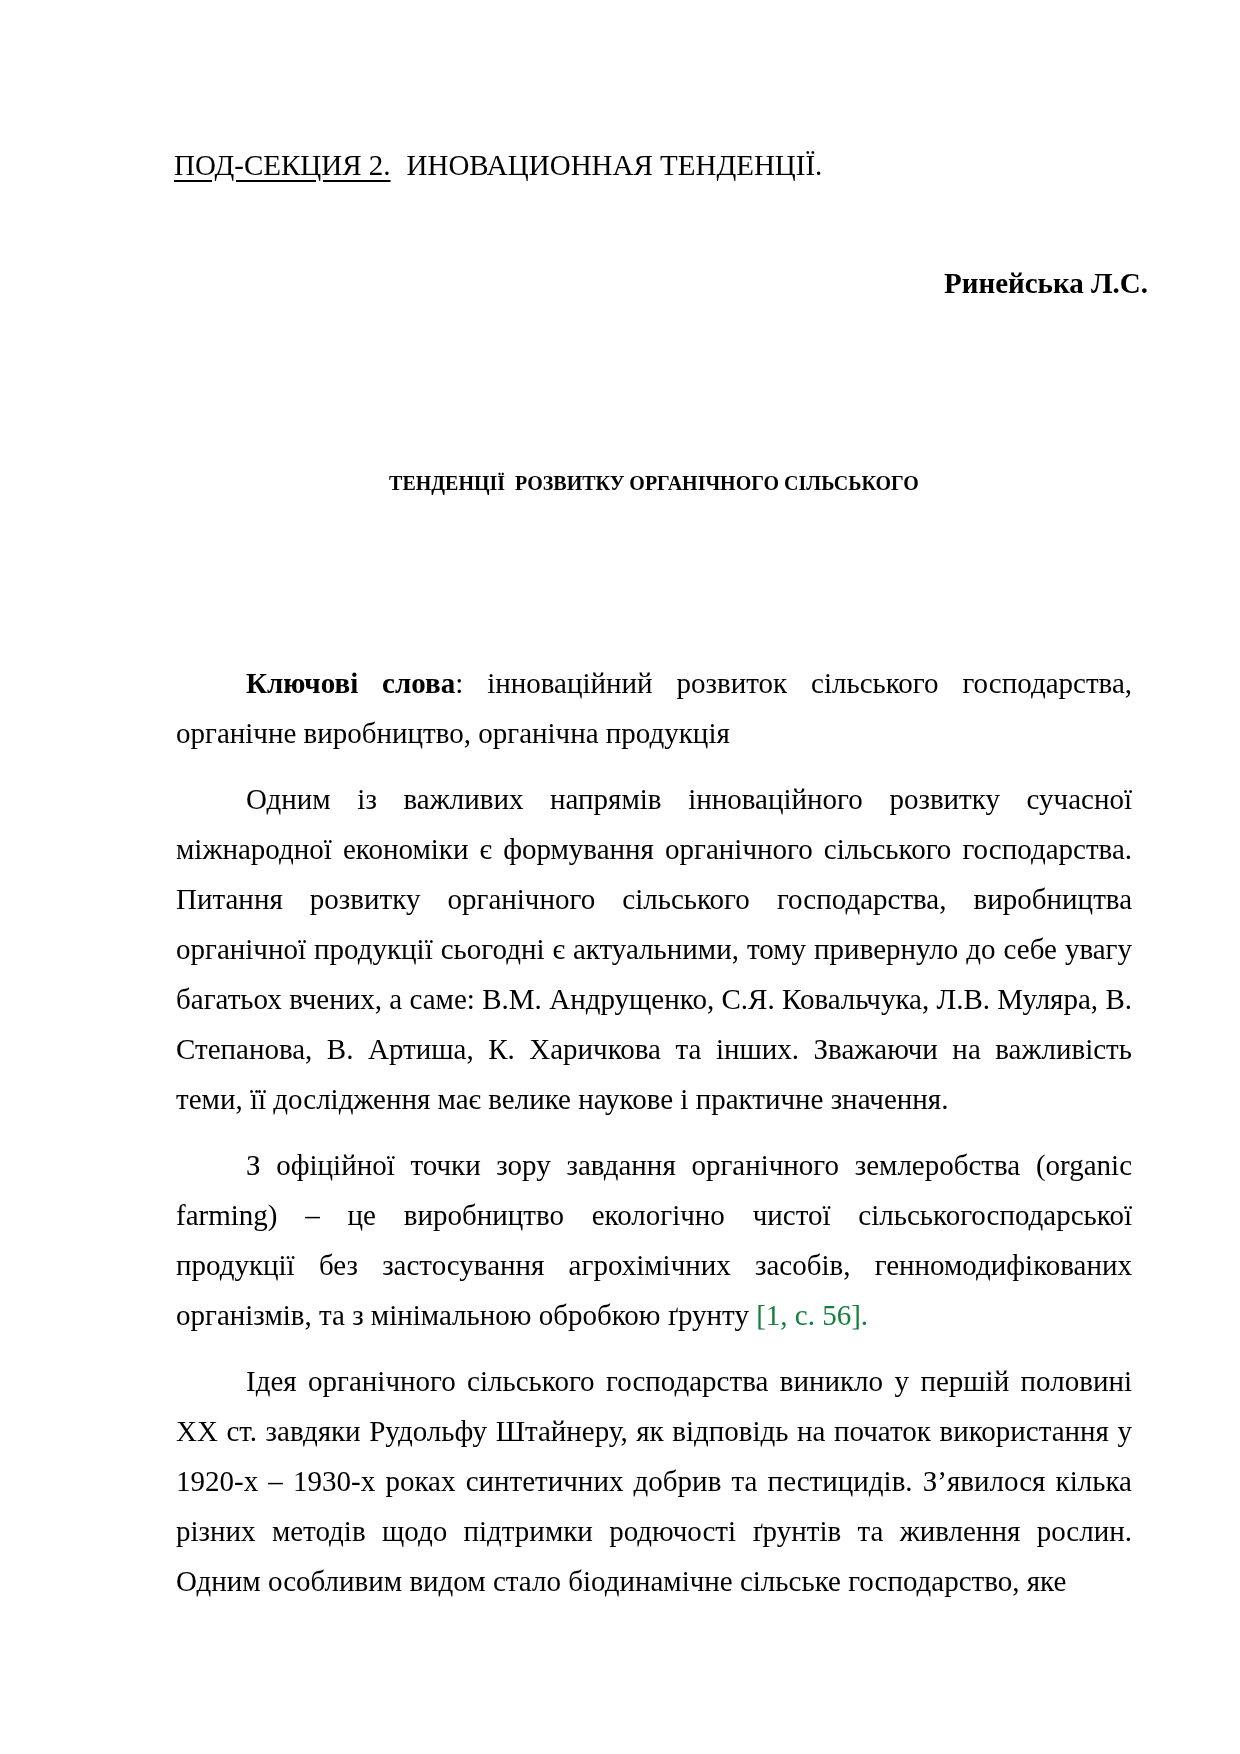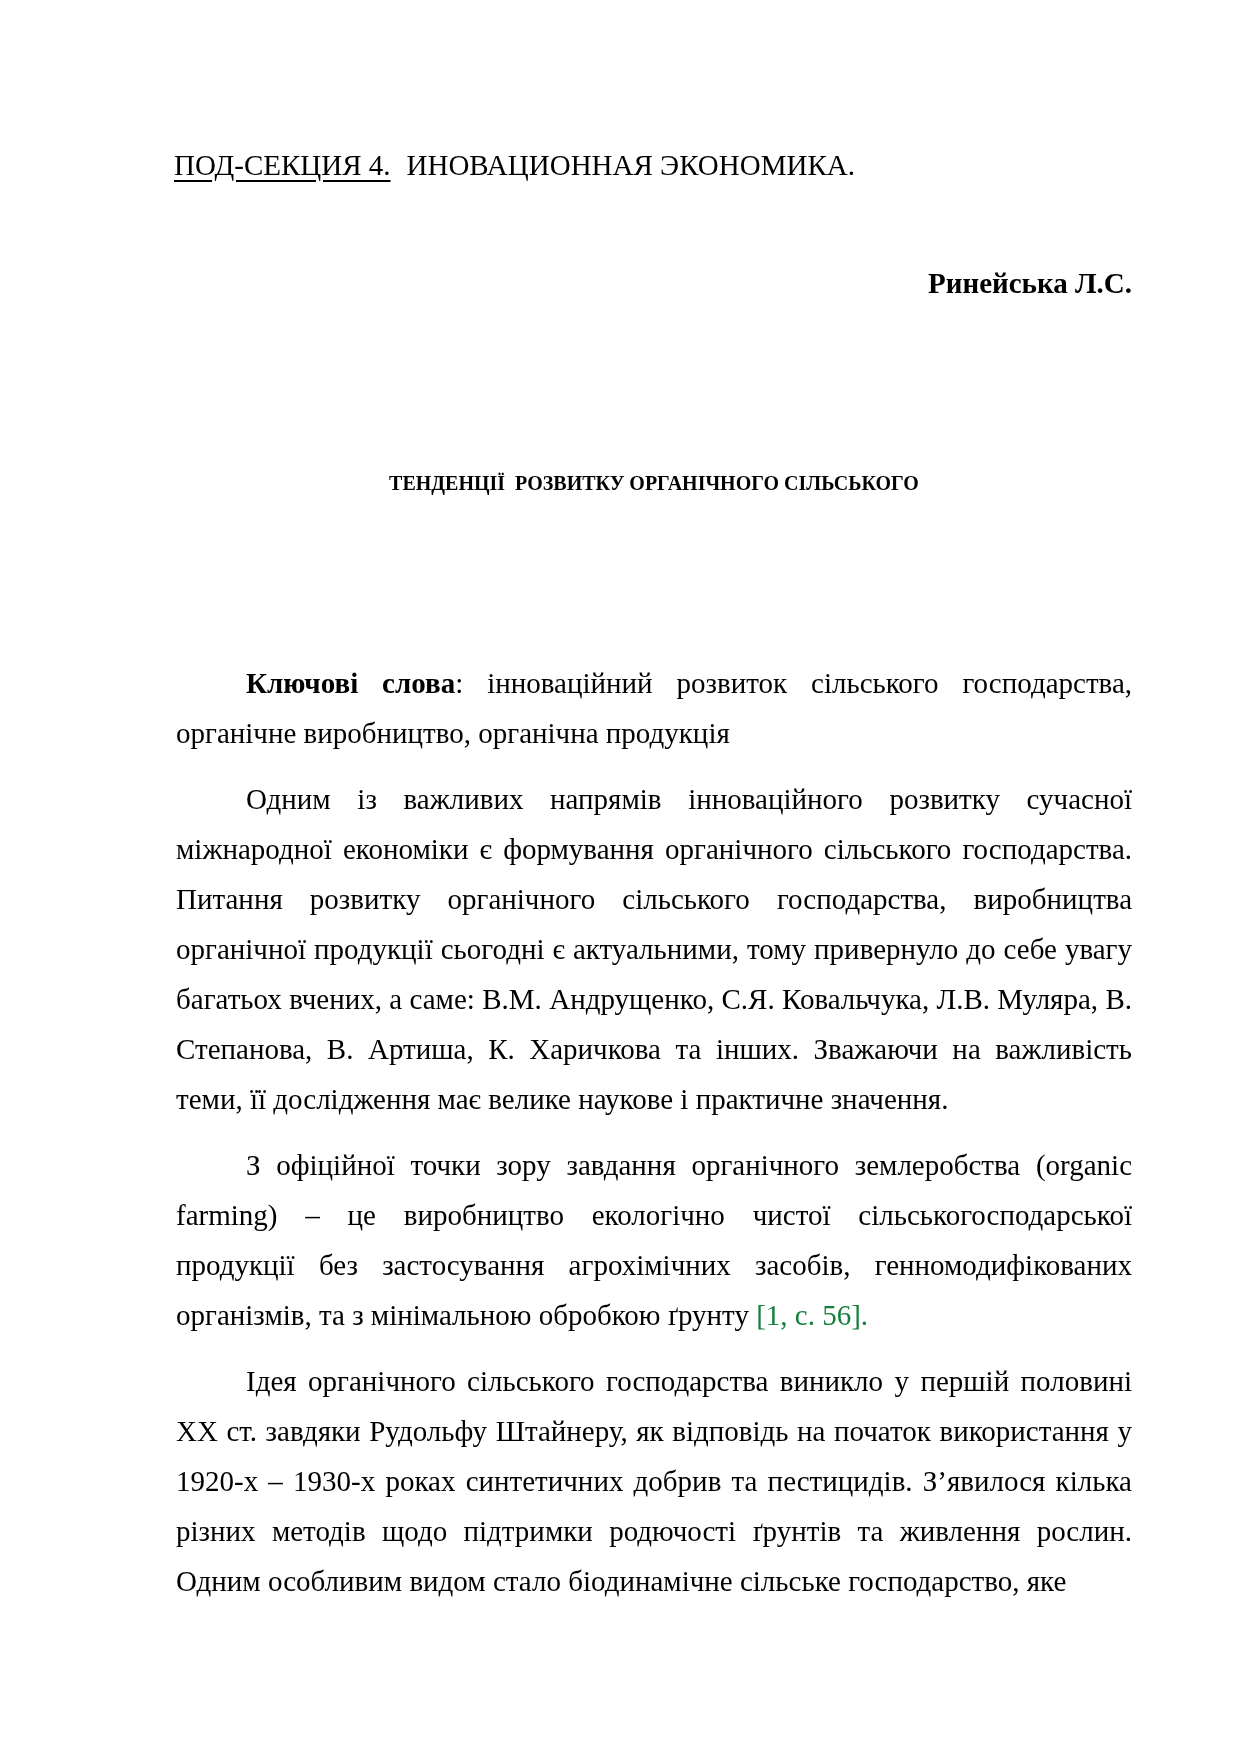--- a/index.html
+++ b/index.html
@@ -27,21 +27,21 @@
   }
   .underlined {
     text-decoration: underline;
     text-underline-offset: 5px;
   }
   .section-header-rest { margin-left: 16px; }
   .author-block {
     margin-top: 68px;
     text-align: right;
   }
-  .author-block p { margin: 16px; }
+  .author-block p { margin: 0; }
   .author-name { font-weight: bold; }
   .article-title {
     margin: 50px 0 0 0;
     font-size: 20px;
     font-weight: bold;
     text-align: center;
     white-space: pre-wrap;
   }
   .article-title .title-line { display: block; }
   .body-p {
@@ -51,21 +51,21 @@
   }
   .first-body-p { margin-top: 50px; }
   .cite { color: #15803d; }
 </style>
 </head>
 <body>
 
 <div class="page">
   <div class="content">
 
-    <p class="section-header"><span class="underlined">ПОД-СЕКЦИЯ 4.</span><span class="section-header-rest">ИНОВАЦИОННАЯ ЭКОНОМИКА.</span></p>
+    <p class="section-header"><span class="underlined">ПОД-СЕКЦИЯ 2.</span><span class="section-header-rest">ИНОВАЦИОННАЯ ТЕНДЕНЦІЇ.</span></p>
 
     <div class="author-block">
       <p class="author-name">Ринейська Л.С.</p>
     </div>
 
     <h1 class="article-title">
       <span class="title-line">ТЕНДЕНЦІЇ  РОЗВИТКУ ОРГАНІЧНОГО СІЛЬСЬКОГО</span>
     </h1>
 
     <p class="body-p first-body-p"><b>Ключові слова</b><span>: інноваційний розвиток сільського господарства, органічне виробництво, органічна продукція</span></p>

